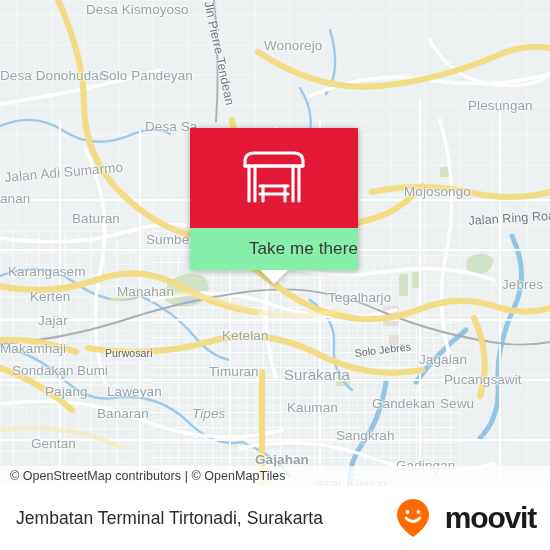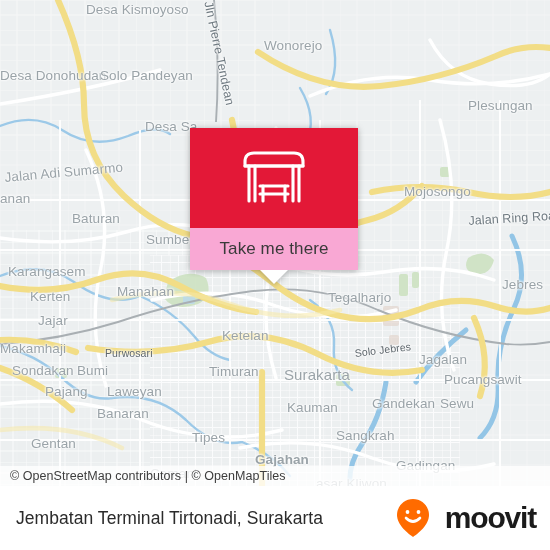--- a/index.html
+++ b/index.html
@@ -25,21 +25,21 @@
 
   
   #attrib{position:absolute;left:0;top:466px;width:550px;height:20px;
           background:rgba(255,255,255,.80);display:flex;align-items:center;}
   #attrib span{font-size:12.5px;color:#3d3d3d;padding-left:10px;letter-spacing:.05px;}
 
   
   #popup{position:absolute;left:190px;top:128px;width:168px;
          filter:drop-shadow(0 1px 3px rgba(0,0,0,.30));}
   #popup-head{height:100px;display:flex;align-items:center;justify-content:center;}
-  #popup-foot{height:42px;background:#f9a8d4;display:flex;align-items:center;justify-content:center;}
+  #popup-foot{height:42px;background:#86efac;display:flex;align-items:center;justify-content:flex-end;}
   #popup-foot span{font-size:17px;color:#3a3a3a;letter-spacing:.1px;}
   #popup-tail{width:0;height:0;margin:0 auto;
               border-left:14px solid transparent;border-right:14px solid transparent;
               border-top:14px solid #fff;}
 
   
   #bottombar{position:absolute;left:0;top:486px;width:550px;height:64px;background:#fff;
              display:flex;align-items:center;justify-content:space-between;}
   #place-title{font-size:17.5px;color:#2b2b2b;padding-left:16px;letter-spacing:.05px;}
   #brand{display:flex;align-items:center;padding-right:14px;}
@@ -185,21 +185,21 @@
         <div class="lbl sz14" style="left: 284px; top: 366px; text-align: center;">Surakarta</div>
         <div class="lbl sz13" style="left: 444px; top: 372px;">Pucangsawit</div>
         <div class="lbl sz13" style="left: 45px; top: 384px;">Pajang</div>
         <div class="lbl sz13" style="left: 107px; top: 384px;">Laweyan</div>
         <div class="lbl sz13" style="left: 440px; top: 396px;">Sewu</div>
         <div class="lbl sz13" style="left: 372px; top: 396px;">Gandekan</div>
         <div class="lbl sz13" style="left: 287px; top: 400px;">Kauman</div>
         <div class="lbl sz13" style="left: 97px; top: 406px;">Banaran</div>
         <div class="lbl sz13" style="left: 336px; top: 428px;">Sangkrah</div>
         <div class="lbl sz13" style="left: 31px; top: 436px;">Gentan</div>
-        <div class="lbl sz13" style="left: 192px; top: 430px;">Tipes</div>
+        <div class="lbl sz13" style="left: 192px; top: 406px; font-style: italic;">Tipes</div>
         <div class="lbl sz13" style="left: 255px; top: 452px; font-weight: bold;">Gajahan</div>
         <div class="lbl sz13" style="left: 396px; top: 458px;">Gadingan</div>
         <div class="lbl sz13" style="left: 150px; top: 466px;">Cemani</div>
         <div class="lbl sz13" style="left: 316px; top: 476px;">asar Kliwon</div>
         <div class="lbl road rot-v" style="left: 215px; top: 0px;">Jln Pierre Tendean</div>
       </div>
 
     <div id="attrib">
       <span>© OpenStreetMap contributors | © OpenMapTiles</span>
     </div>

